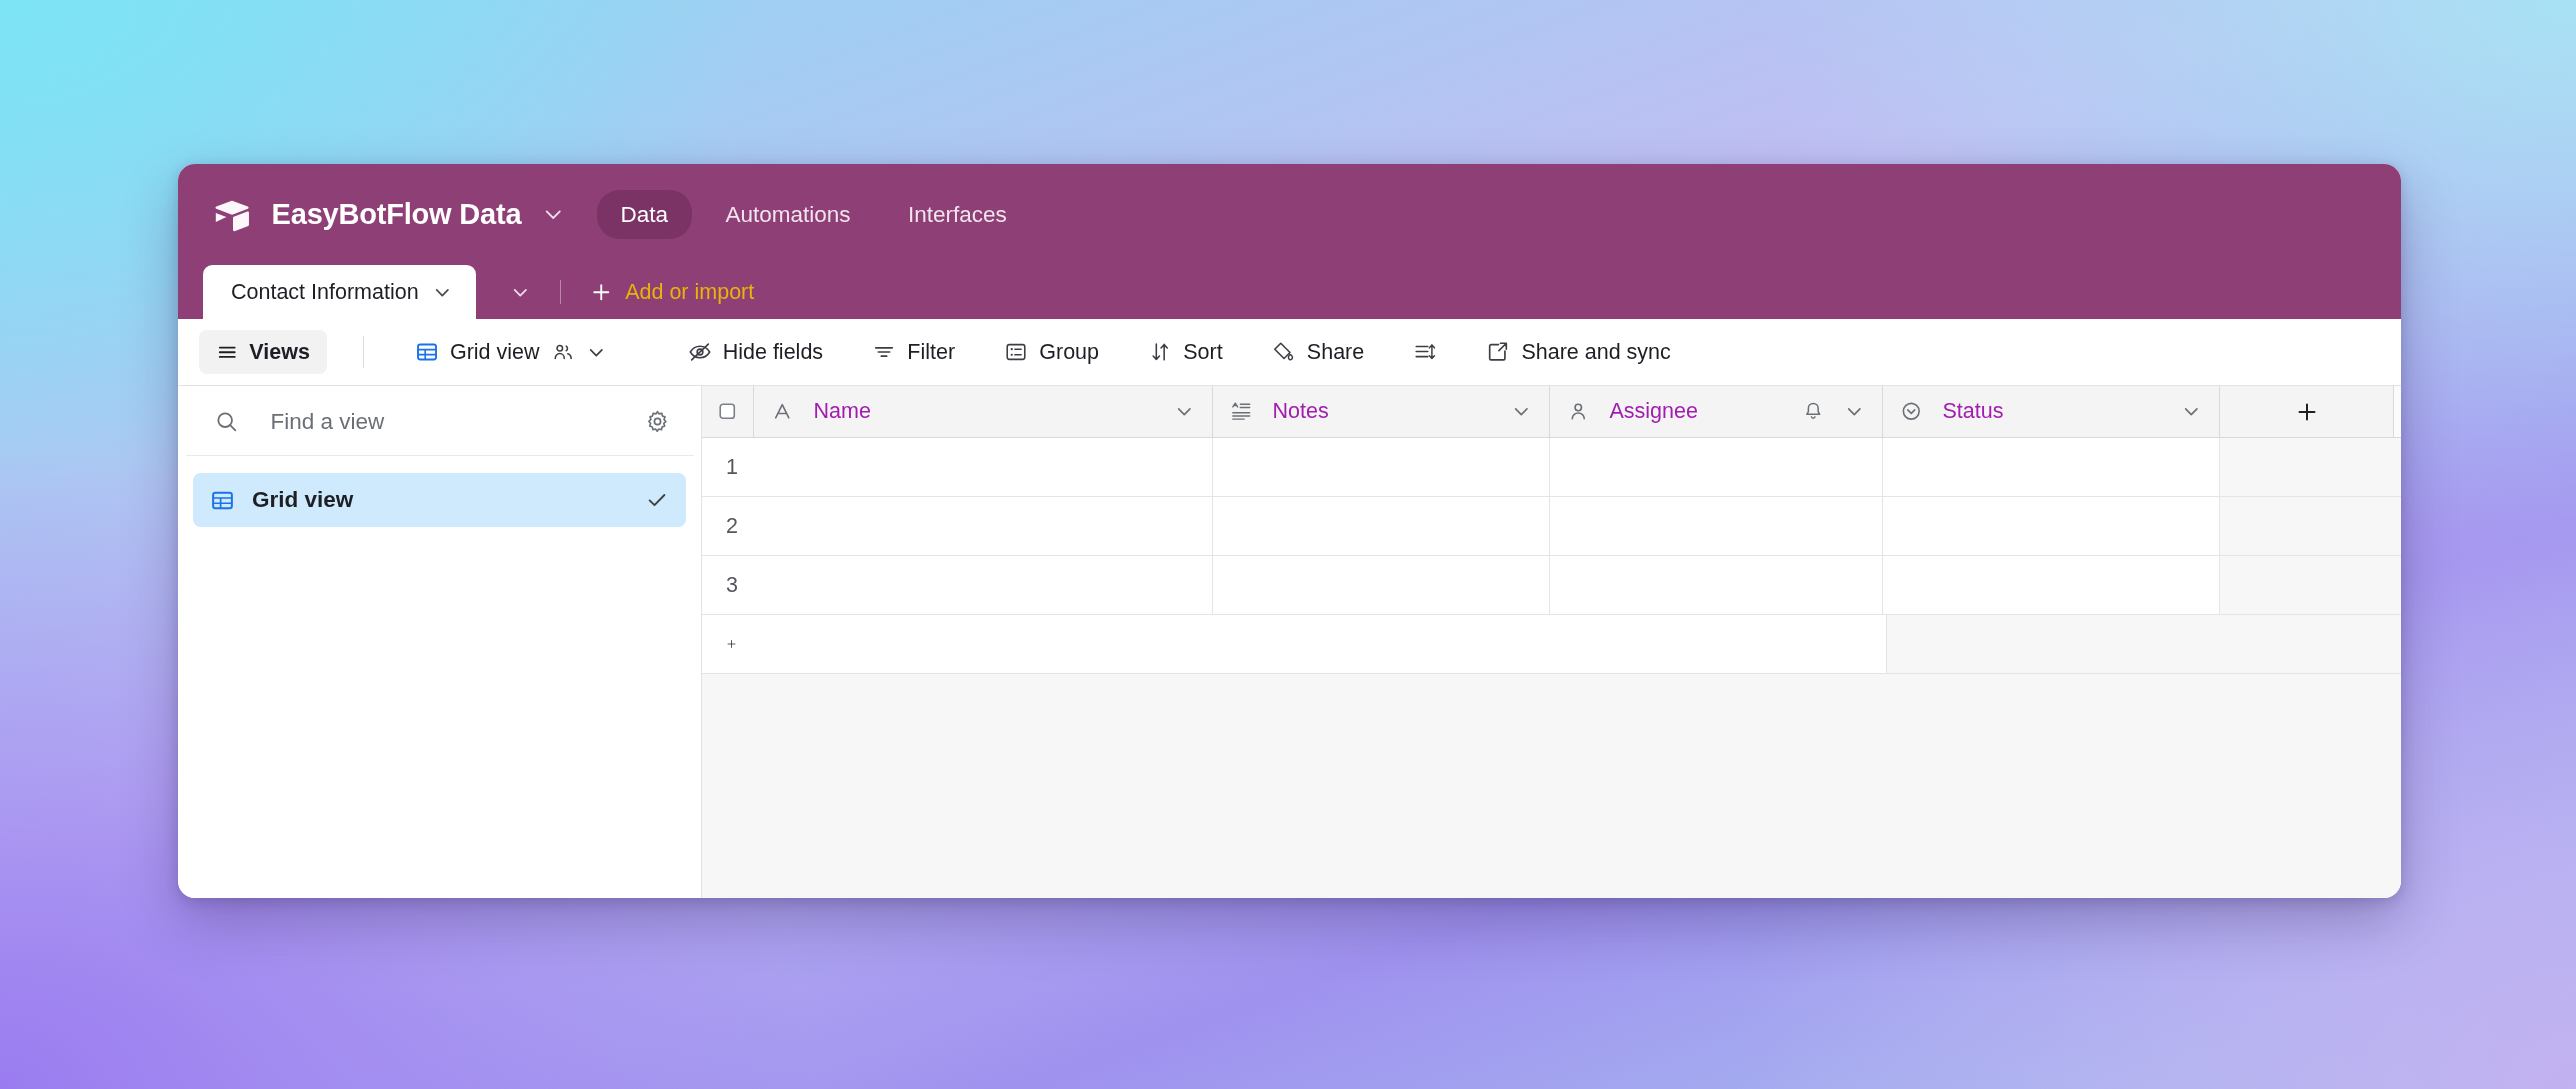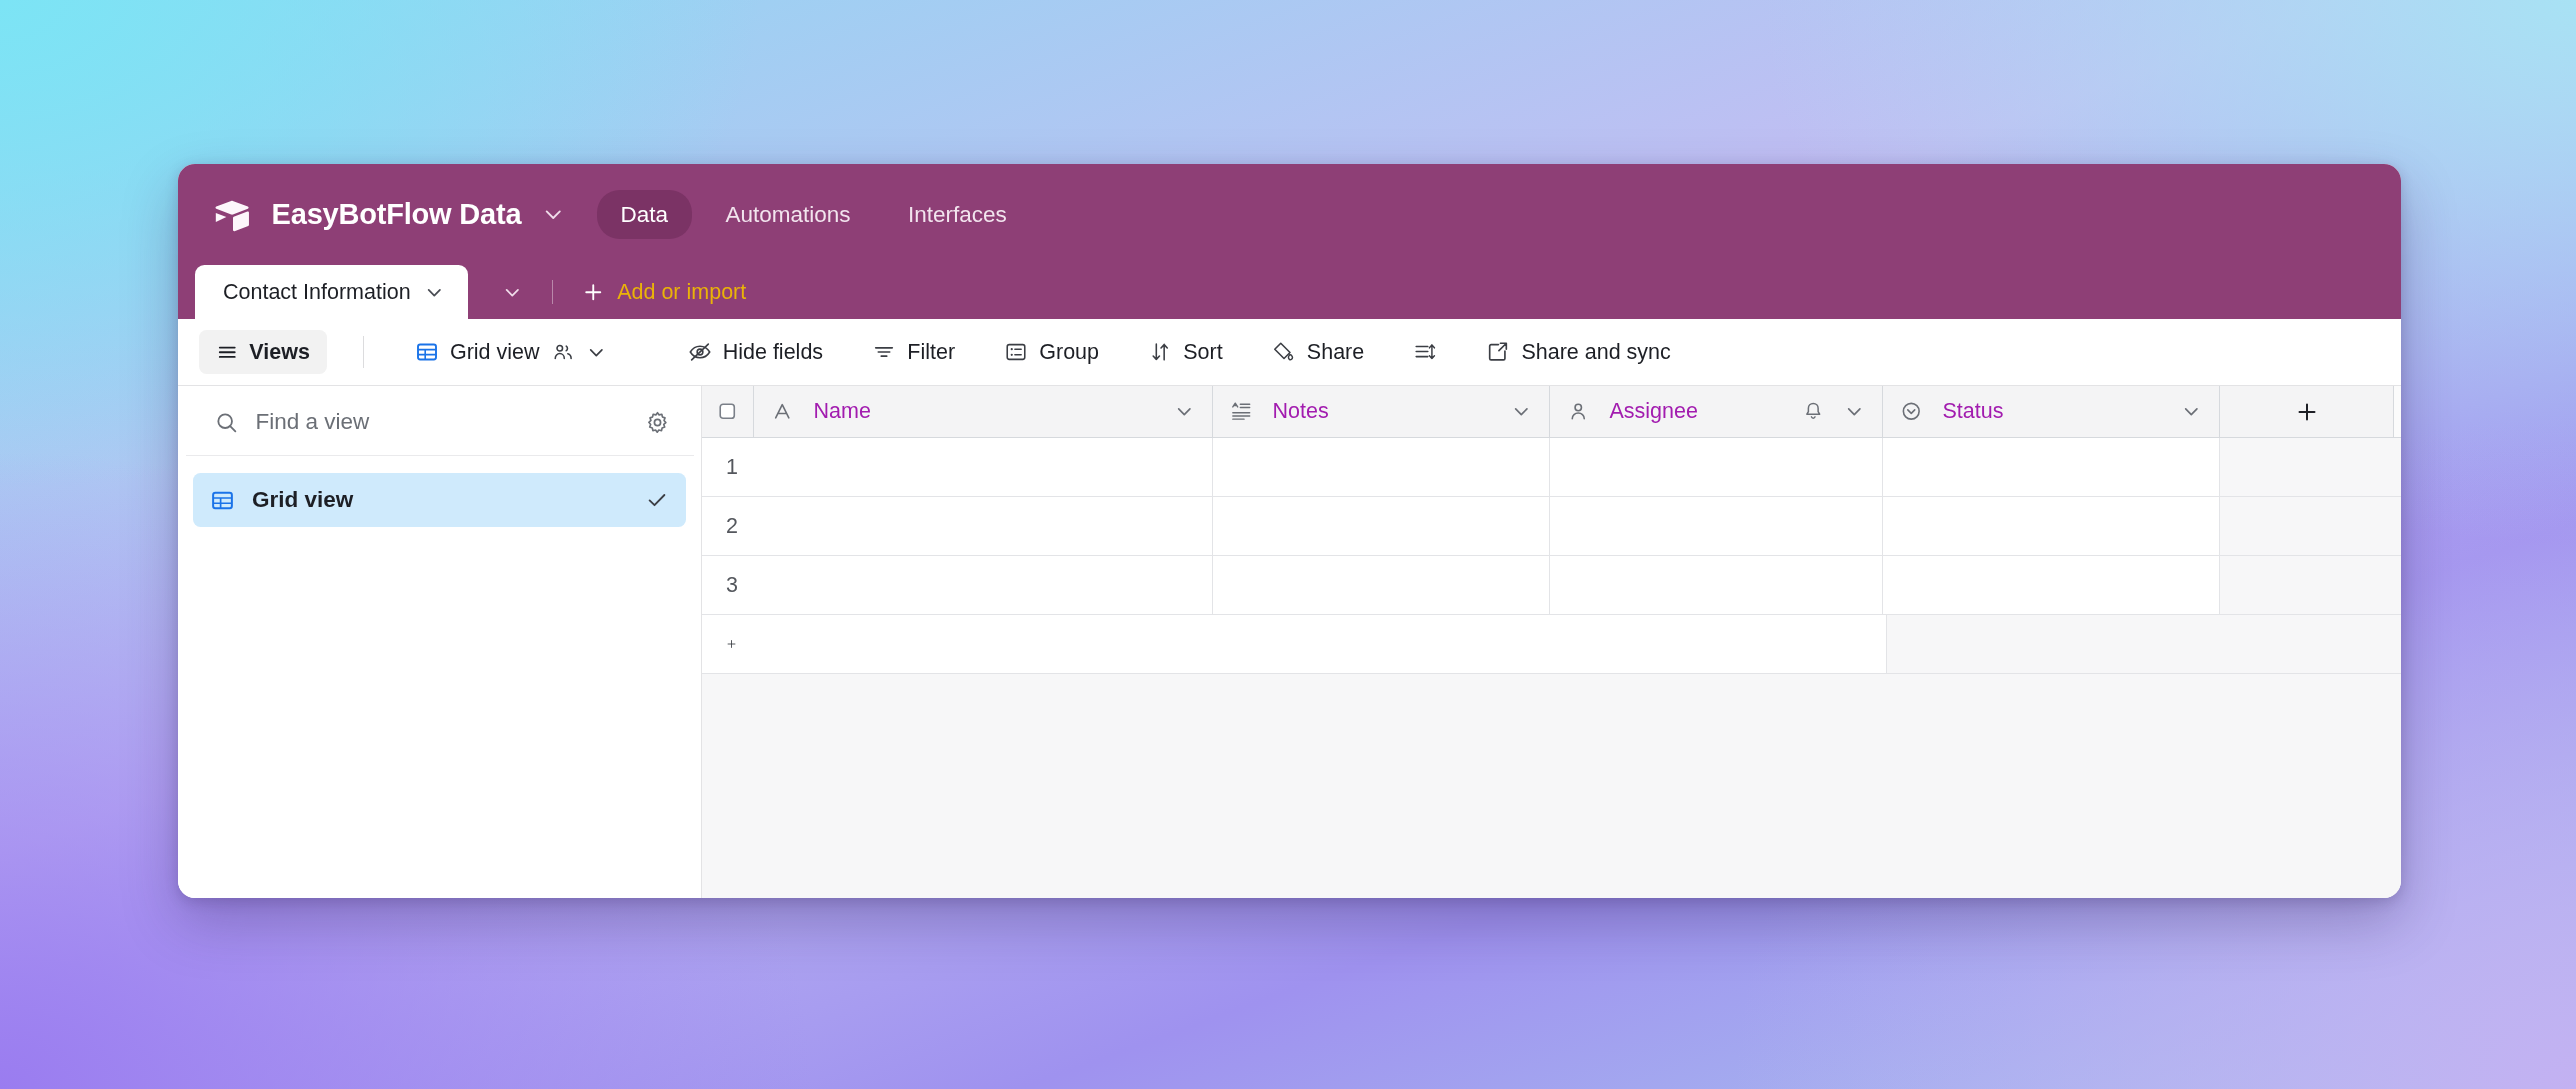--- a/index.html
+++ b/index.html
@@ -72,21 +72,21 @@
     background: #7b3365;
     color: #ffffff;
   }
 
   
   .tabstrip {
     height: 54px;
     background: #8e3f76;
     display: flex;
     align-items: flex-end;
-    padding-left: 17px;
+    padding-left: 25px;
     flex: 0 0 auto;
   }
   .tab-active {
     background: #ffffff;
     height: 54px;
     border-radius: 9.4px 9.4px 0 0;
     display: flex;
     align-items: center;
     gap: 13px;
     padding: 0 24px 0 28px;
@@ -153,22 +153,22 @@
   .sidebar {
     width: 524px;
     flex: 0 0 524px;
     background: #ffffff;
     border-right: 0.9px solid #e3e3e5;
     display: flex;
     flex-direction: column;
   }
   .search-row {
     display: flex;
-    align-items: flex-end;
-    gap: 17px;
+    align-items: flex-start;
+    gap: 32px;
     padding: 22.5px 24px 20.6px 28px;
     border-bottom: 0.9px solid #eaeaec;
     margin: 0 7.5px;
   }
   .search-input {
     border: none; outline: none;
     font-family: "Liberation Sans", sans-serif;
     font-size: 22.5px;
     color: #1d1f25;
     flex: 1 1 auto;

